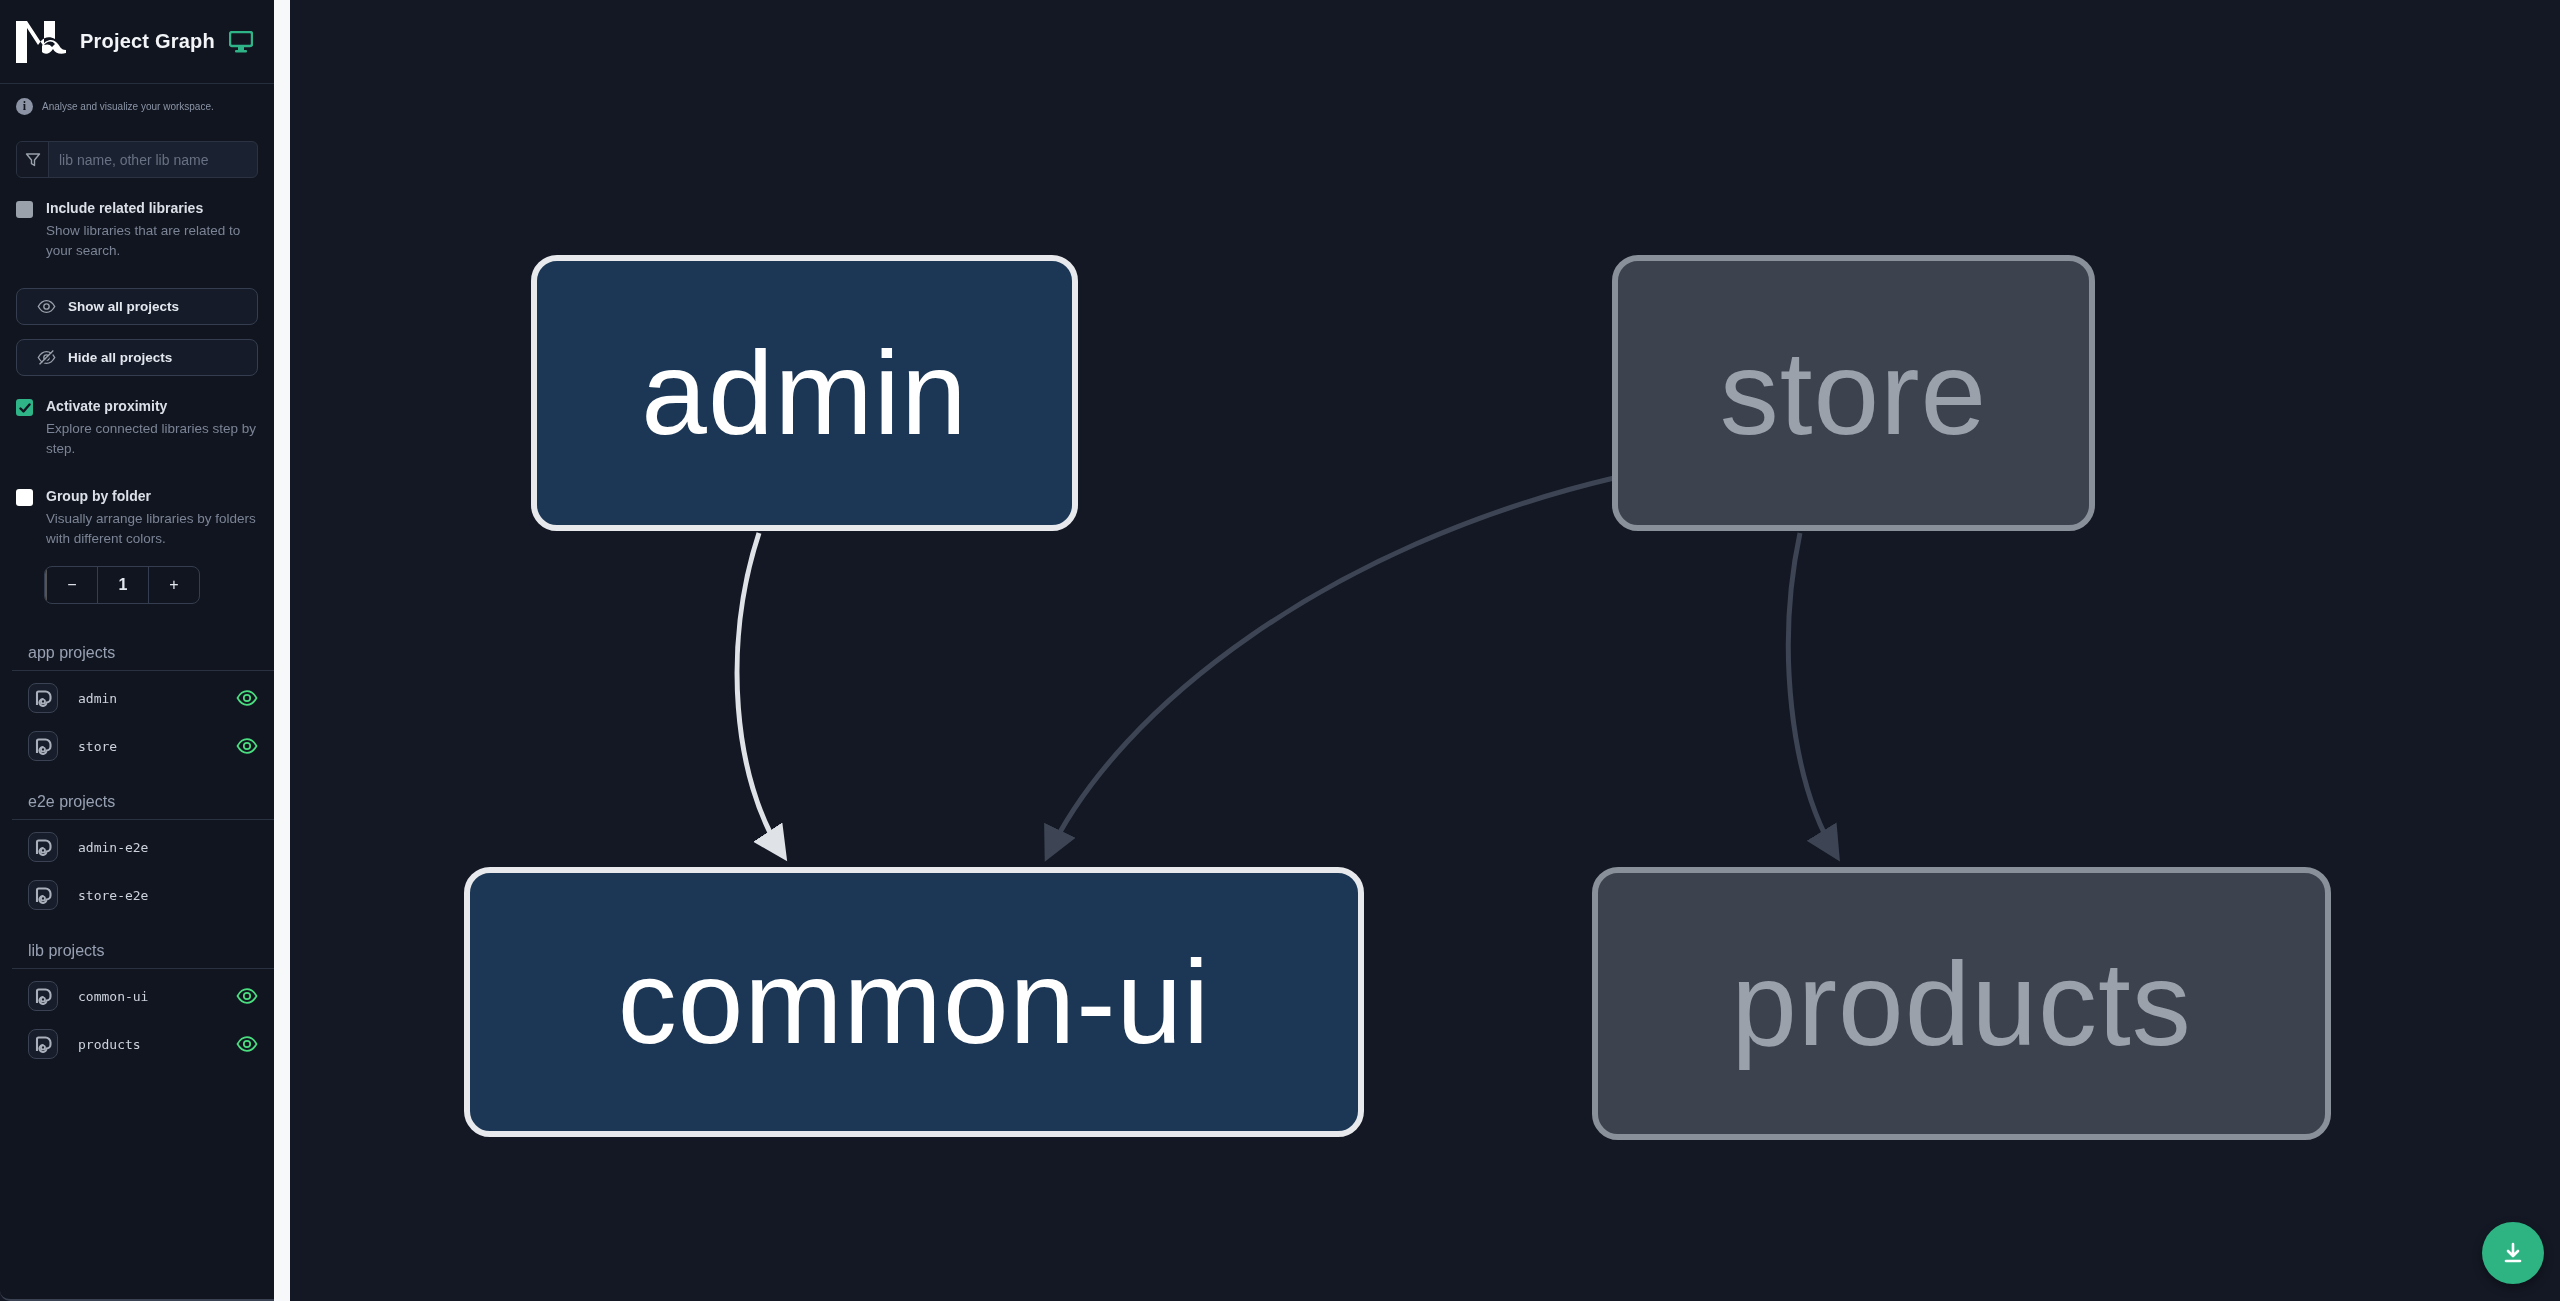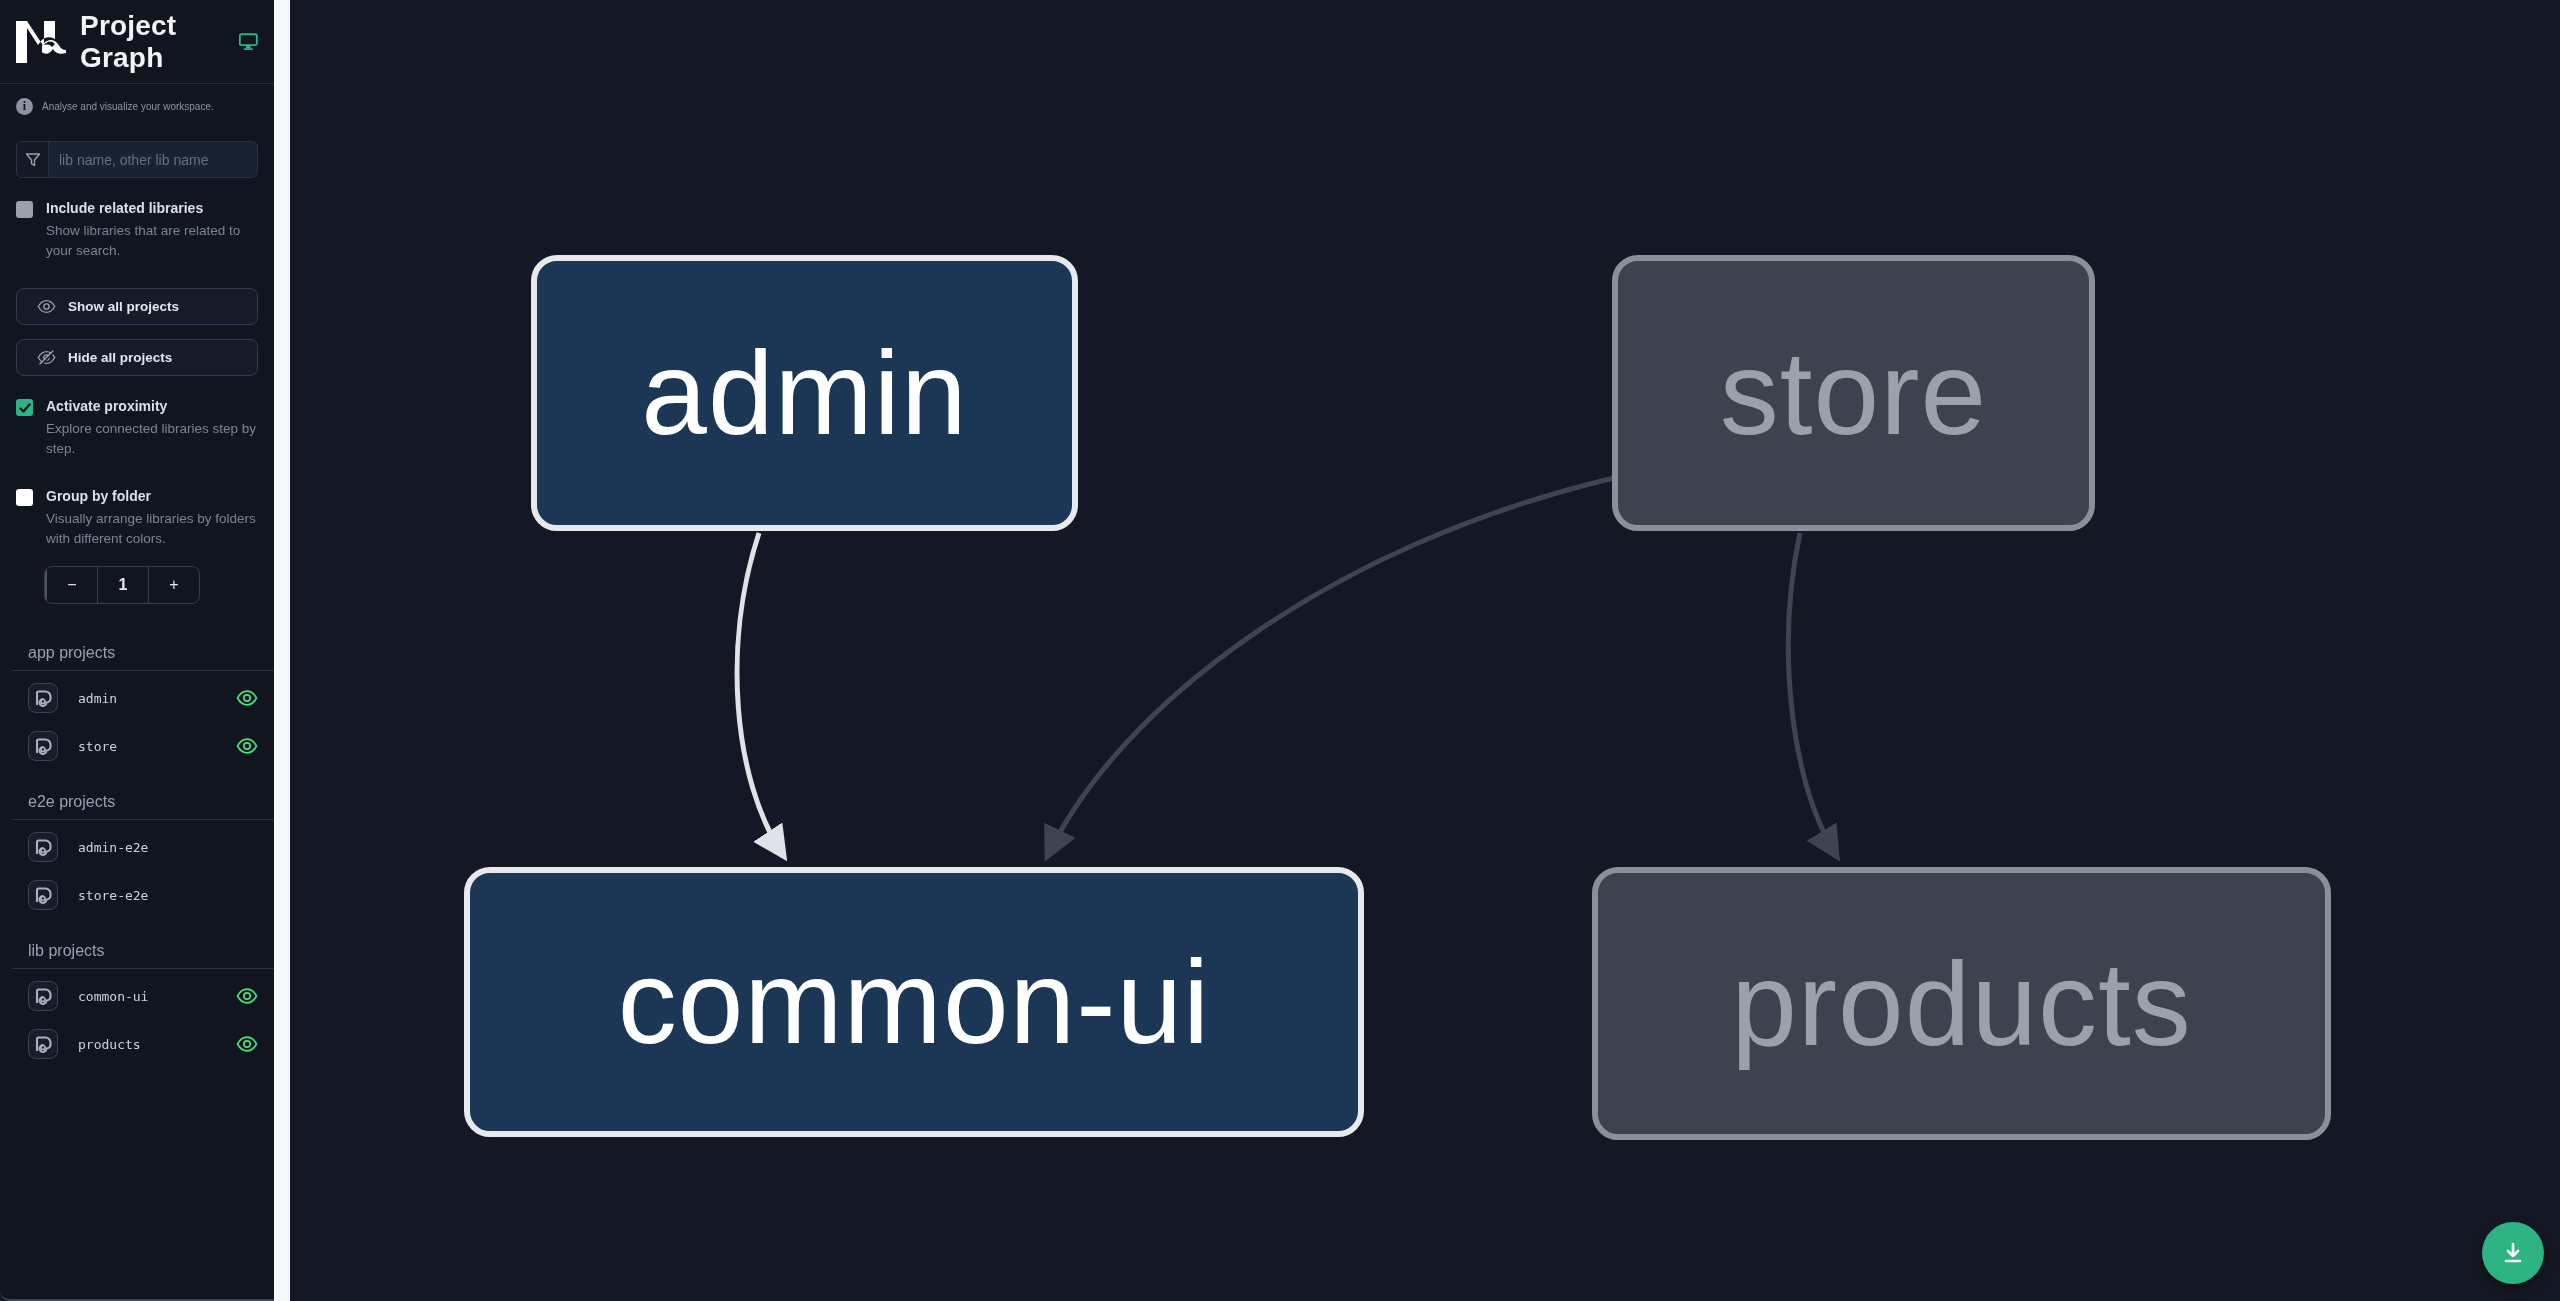--- a/index.html
+++ b/index.html
@@ -12,21 +12,21 @@
              border-bottom-left-radius:10px; }
   #sidebar-scrollbar { position:absolute; left:274px; top:0; width:16px; height:1301px;
                        background:#f7f8f9; }
   #canvas { position:absolute; left:290px; top:0; width:2270px; height:1301px;
             background:#141824; }
 
   
   .sb-header { position:relative; height:84px; border-bottom:1px solid #262d3c;
                display:flex; align-items:center; padding:0 16px; }
   .nx-logo { width:50px; height:42px; flex:0 0 auto; }
-  .sb-title { color:#f2f4f7; font-size:28px; font-weight:700; margin-left:14px; letter-spacing:.2px; }
+  .sb-title { color:#f2f4f7; font-size:20px; font-weight:700; margin-left:14px; letter-spacing:.2px; }
   .monitor-icon { margin-left:14px; width:24px; height:22px; }
 
   .sb-desc-row { display:flex; align-items:center; gap:9px; padding:14px 16px 0 16px; }
   .info-icon { width:17px; height:17px; border-radius:50%; background:#8b93a5; color:#11151f;
                font-size:12px; font-weight:700; display:flex; align-items:center; justify-content:center;
                font-family:"Liberation Serif", serif; flex:0 0 auto; }
   .sb-desc { color:#8b95a7; font-size:10px; }
 
   
   .filter-wrap { margin:26px 16px 0 16px; height:37px; display:flex;

